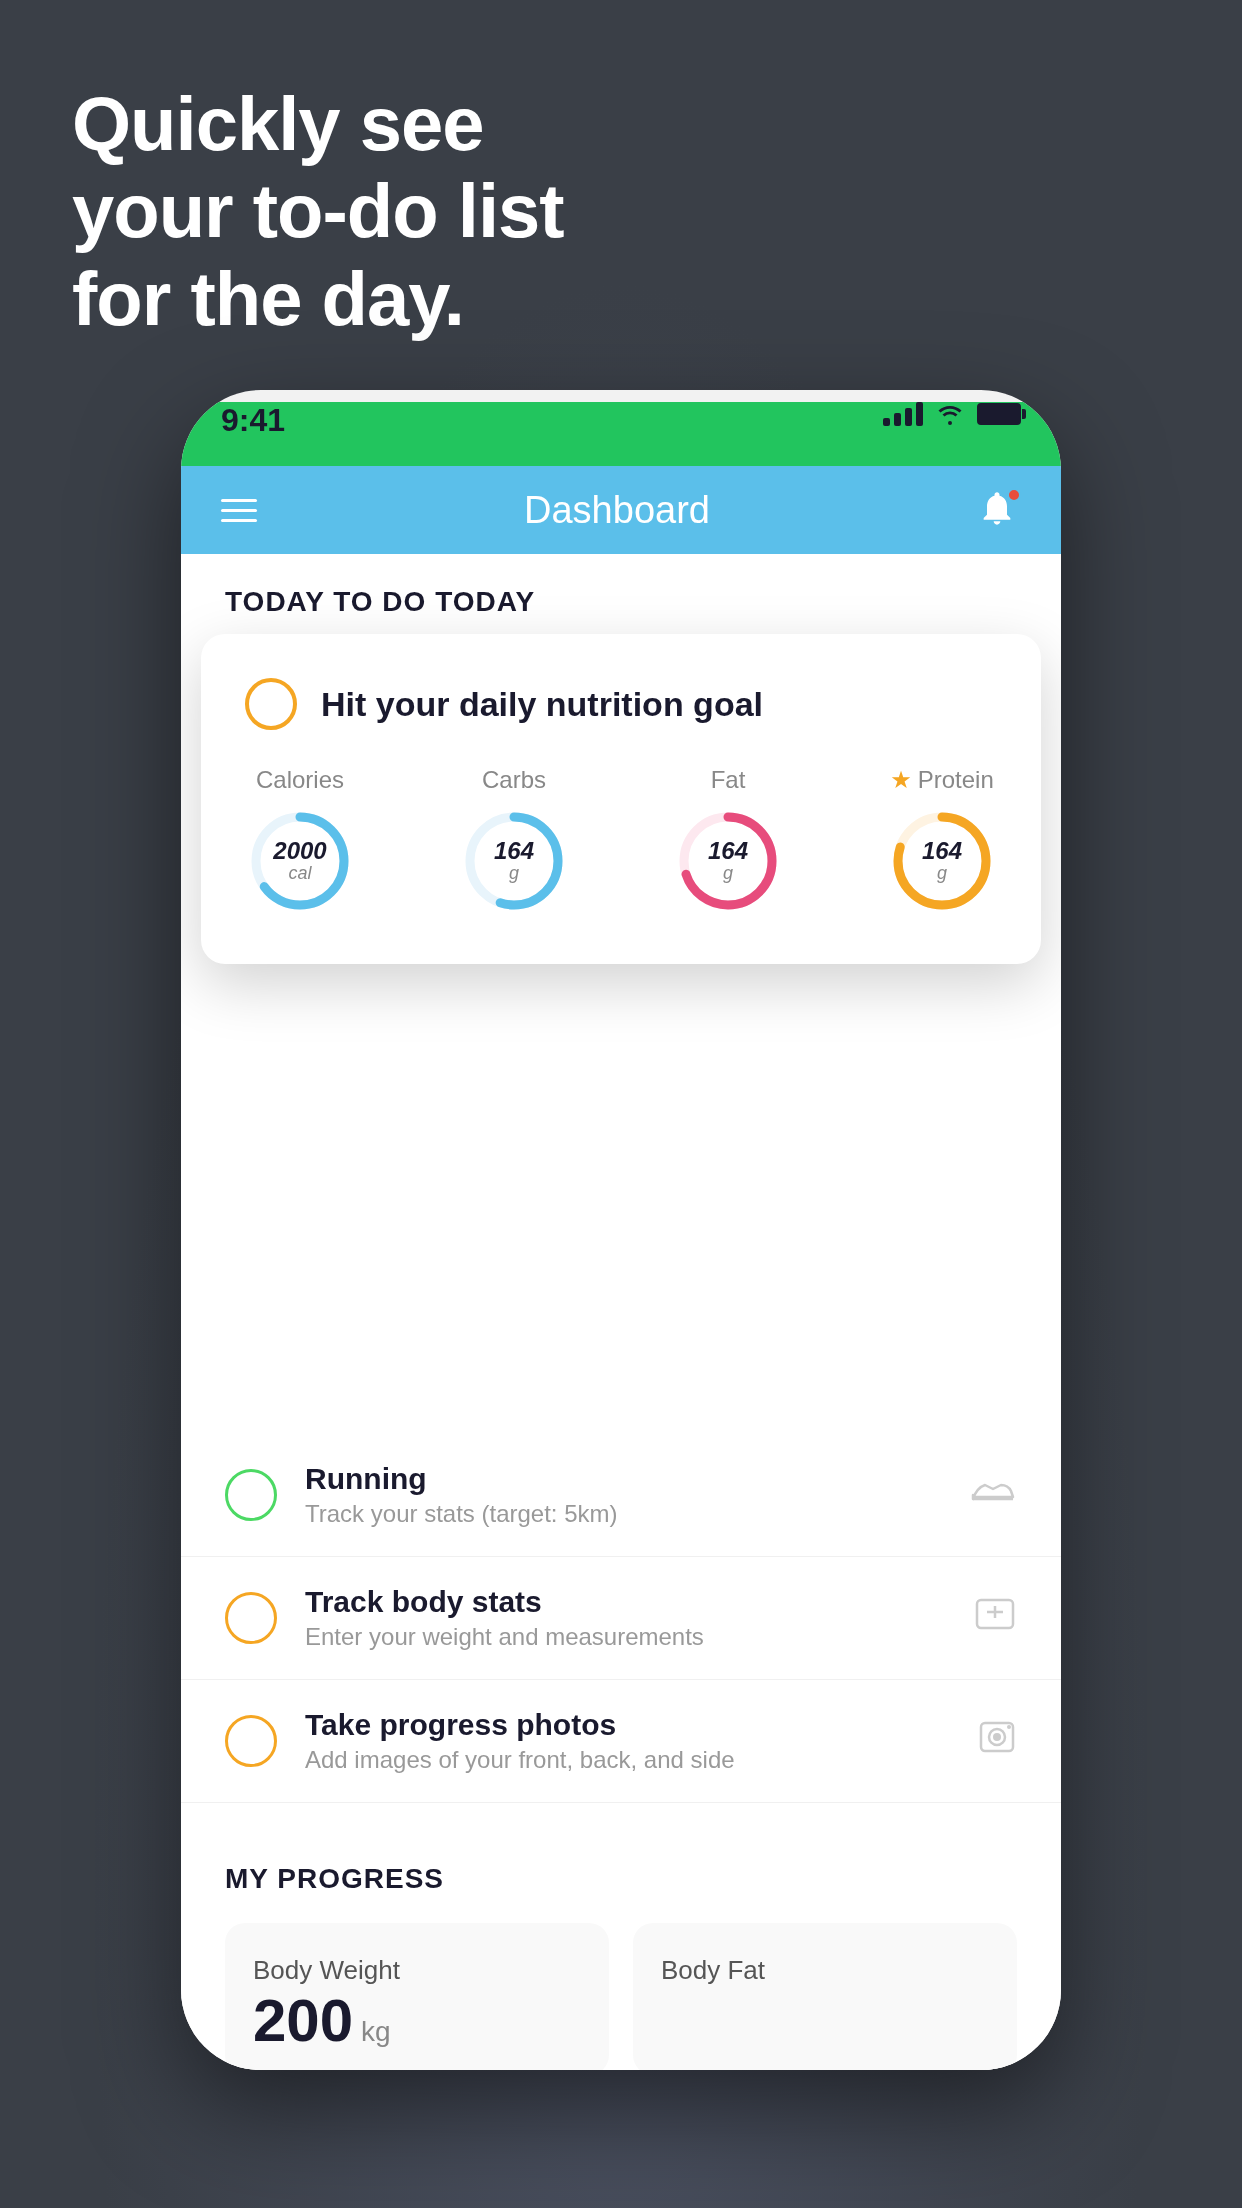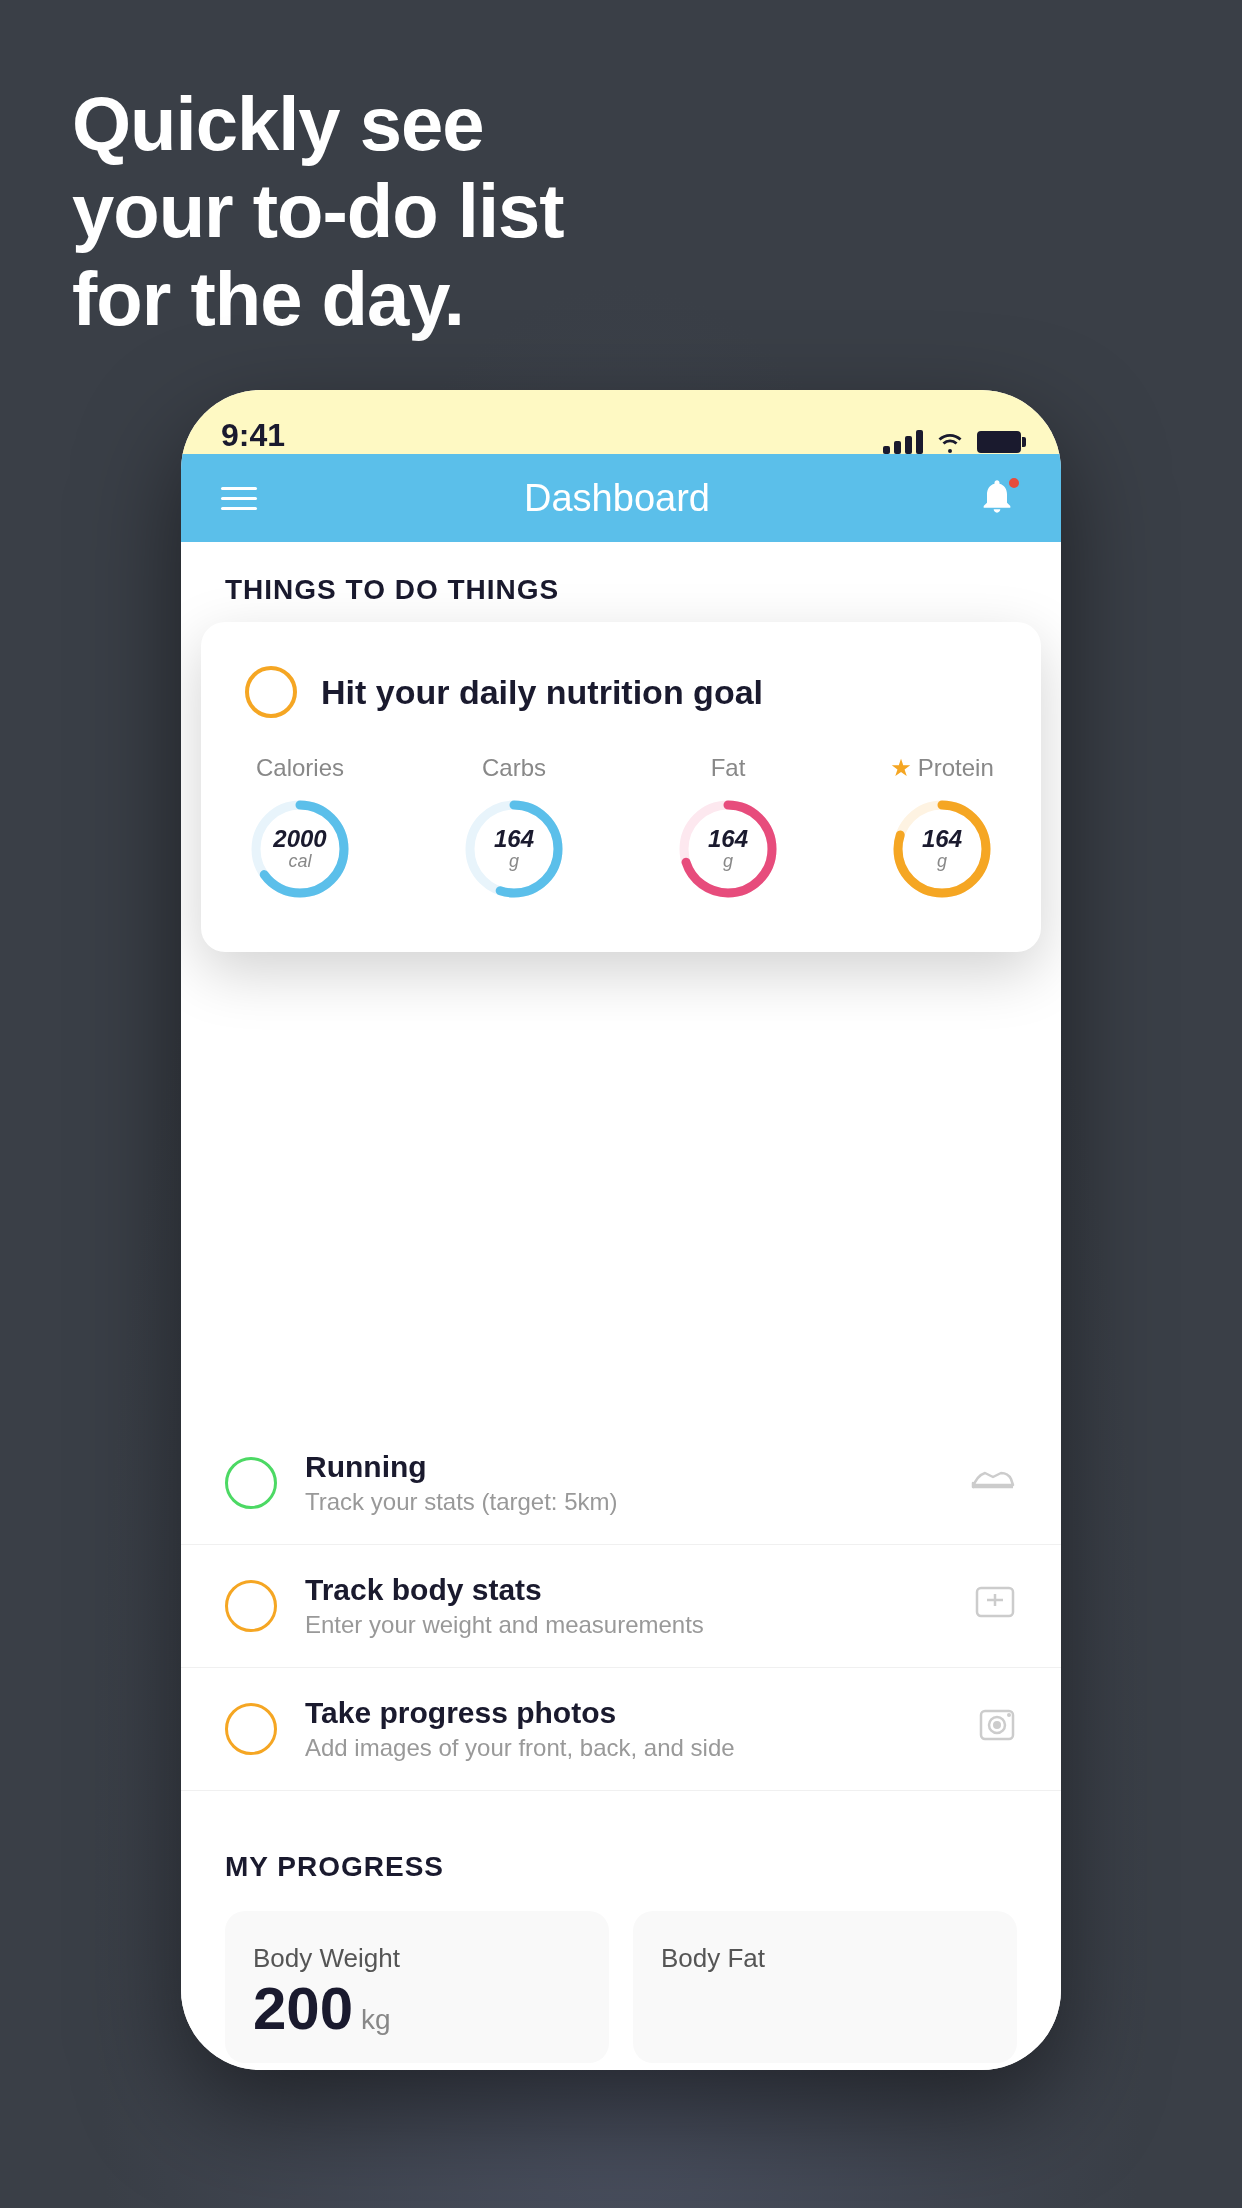--- a/index.html
+++ b/index.html
@@ -38,26 +38,27 @@
       width: 880px;
       height: 1680px;
       background: #f2f2f2;
       border-radius: 80px;
       overflow: hidden;
       box-shadow: 0 40px 100px rgba(0,0,0,0.5);
     }
 
     
     .status-bar {
-      background: #fef9c3;
+      background: #22c55e;
       height: 64px;
       display: flex;
-      align-items: flex-end;
+      align-items: flex-start;
       justify-content: space-between;
       padding: 0 40px;
+      margin-top: 12px;
     }
 
     .status-time {
       color: #1a1a2e;
       font-size: 32px;
       font-weight: 600;
     }
 
     .status-icons {
       display: flex;
@@ -413,21 +414,21 @@
     <div class="bell-icon">
       <svg class="bell-svg" viewBox="0 0 24 24">
         <path d="M12 22c1.1 0 2-.9 2-2h-4c0 1.1.9 2 2 2zm6-6V11c0-3.07-1.64-5.64-4.5-6.32V4c0-.83-.67-1.5-1.5-1.5s-1.5.67-1.5 1.5v.68C7.63 5.36 6 7.92 6 11v5l-2 2v1h16v-1l-2-2z"></path>
       </svg>
       <div class="bell-dot"></div>
     </div>
   </div>
 
   <div class="phone-content">
 
-    <div class="todo-section-title">THINGS TO DO THINGS</div>
+    <div class="todo-section-title">TODAY TO DO TODAY</div>
 
     <div class="floating-card" style="margin: 0 20px; position: relative; left: 0; top: 0; width: auto;">
       <div class="card-title-row">
         <div class="circle-outline yellow"></div>
         <span class="card-title">Hit your daily nutrition goal</span>
       </div>
       <div class="nutrition-row">
 
         <div class="nutrition-item">
           <span class="nutrition-label">Calories</span>

